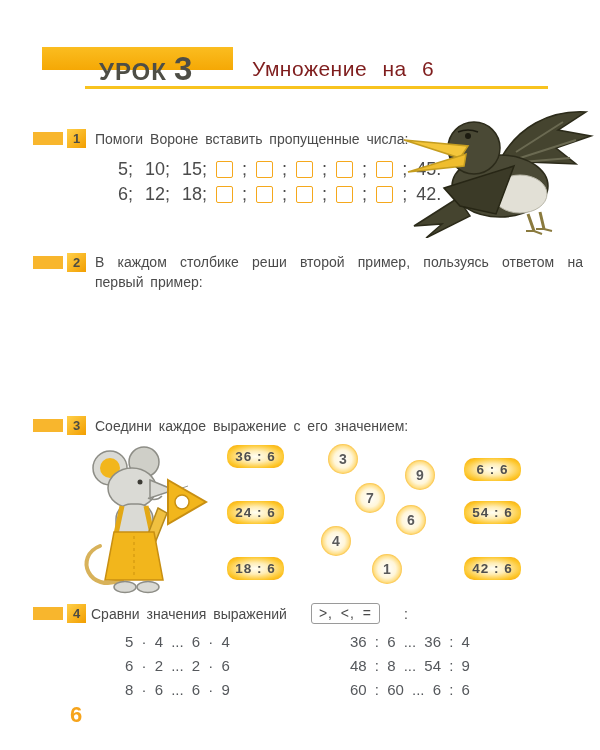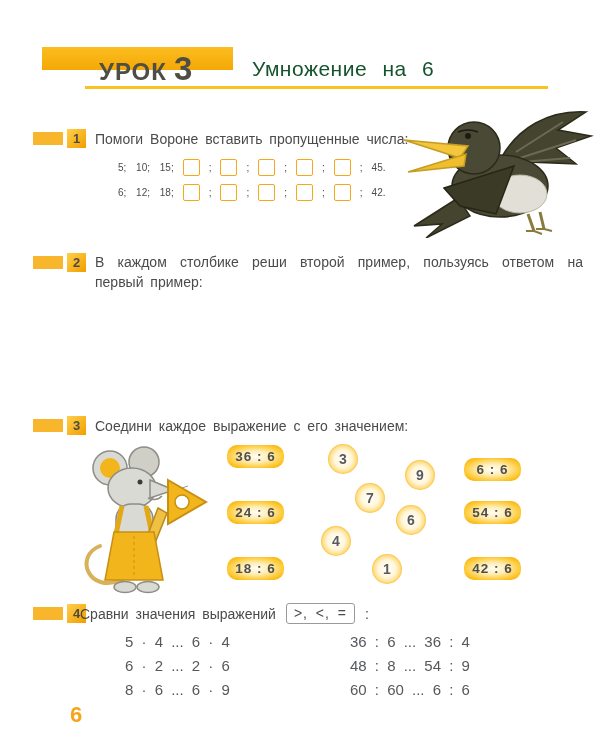--- a/index.html
+++ b/index.html
@@ -8,35 +8,35 @@
     position:relative; width:600px; height:750px; background:#ffffff;
     font-family:"Liberation Sans", sans-serif; color:#4a4a4a; overflow:hidden;
   }
 
   
   .banner { position:absolute; left:42px; top:47px; width:191px; height:23px;
     background:linear-gradient(180deg,#fbbd20,#f5a805); }
   .lesson { position:absolute; left:99px; top:50px; display:flex; align-items:baseline; gap:7px; }
   .lesson-label { font-size:24px; font-weight:bold; color:#4e4e46; letter-spacing:1px; }
   .lesson-number { font-size:33px; font-weight:bold; color:#4e4e46; }
-  .page-title { position:absolute; left:252px; top:57px; font-size:21px; color:#14532d;
+  .page-title { position:absolute; left:252px; top:57px; font-size:21px; color:#7f1d1d;
     word-spacing:9px; letter-spacing:0.5px; }
   .head-rule { position:absolute; left:85px; top:86px; width:463px; height:3px; background:#f8c31f; }
 
   
   .marker-bar { position:absolute; width:30px; height:13px; background:#f8b62d; }
   .num-badge { position:absolute; width:19px; height:19px;
     background:linear-gradient(135deg,#ffd04a,#f29e00);
     display:flex; align-items:center; justify-content:center;
     font-size:13px; font-weight:bold; color:#4c4c44; }
   .prompt { position:absolute; font-size:14px; color:#4b4b4b; word-spacing:3px; line-height:20px; }
 
   
   .seq-row { position:absolute; left:118px; display:flex; align-items:center; gap:9px;
-    font-size:10px; color:#4b4b4b; }
+    font-size:18px; color:#4b4b4b; }
   .seq-prefix { word-spacing:7px; }
   .blank-box { width:17px; height:17px; border:1.5px solid #f5a81c; border-radius:2px; background:#fff; }
 
   
   .grid-area { position:absolute; left:90px; top:294px; width:460px; height:102px;
     background-image:
       linear-gradient(to right,#cfd7e5 1px, transparent 1px),
       linear-gradient(to bottom,#cfd7e5 1px, transparent 1px);
     background-size:16.4px 16.4px; }
   .hand { position:absolute; font-family:"DejaVu Sans", sans-serif; font-style:italic;
@@ -46,21 +46,21 @@
   .glow-box { position:absolute; width:57px; height:23px; border-radius:10px;
     background:radial-gradient(ellipse at center,#fffef4 0%,#ffedb4 35%,#fdc62a 72%,#f4a000 100%);
     display:flex; align-items:center; justify-content:center;
     font-size:13.5px; font-weight:bold; color:#4e4e4e; letter-spacing:1px; }
   .num-circle { position:absolute; width:30px; height:30px; border-radius:50%;
     background:radial-gradient(circle at center,#ffffff 0%,#fff6da 42%,#ffdf87 62%,#f6ac0e 78%,#eda303 100%);
     display:flex; align-items:center; justify-content:center;
     font-size:14px; font-weight:bold; color:#5a5a5a; }
 
   
-  .ex4-head { position:absolute; left:80px; top:603px; display:flex; align-items:center; gap:10px;
+  .ex4-head { position:absolute; left:91px; top:603px; display:flex; align-items:center; gap:24px;
     font-size:14px; color:#4b4b4b; word-spacing:3px; }
   .signs-box { border:1px solid #9a9a9a; border-radius:3px; padding:1px 7px 2px 7px;
     font-size:14px; color:#4b4b4b; letter-spacing:1px; background:#fff; }
   .cmp-row { position:absolute; font-size:15px; color:#55585c; word-spacing:4px; white-space:nowrap; }
 
   .page-num { position:absolute; left:70px; top:702px; font-size:22px; font-weight:bold; color:#f6a41c; }
 
   svg { display:block; }
 </style>
 </head>

